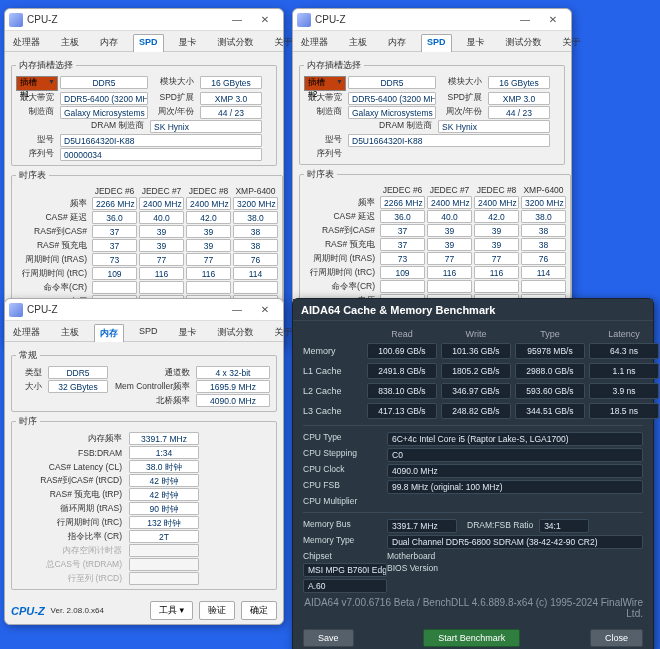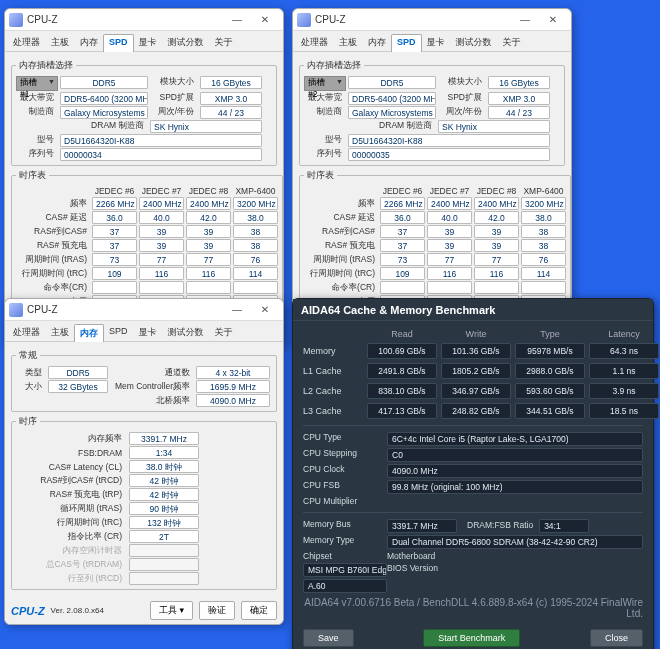--- a/index.html
+++ b/index.html
@@ -41,21 +41,21 @@
     width: 28px; height: 18px;
     display: flex; align-items: center; justify-content: center;
     font-size: 10px; color: #555;
     cursor: default;
   }
   .tabs {
     display: flex;
     background: #f0f0f0;
     border-bottom: 1px solid #ccc;
     padding: 2px 2px 0 2px;
-    gap: 0;
+    gap: 10px;
   }
   .tab {
     padding: 2px 5px 2px 5px;
     font-size: 9px;
     color: #333;
     border: 1px solid transparent;
     border-bottom: none;
     margin-right: -1px;
     white-space: nowrap;
   }
@@ -93,21 +93,21 @@
     font-size: 8.5px;
     color: #003366;
     text-align: center;
     height: 13px;
     line-height: 12px;
     white-space: nowrap;
     overflow: hidden;
   }
   .slotselect {
     border: 1px solid #888;
-    background: #a3a3a3;
+    background: #c2410c;
     font-size: 8.5px;
     height: 15px;
     padding: 0 12px 0 3px;
     position: relative;
   }
   .slotselect::after {
     content: "▼"; position:absolute; right:2px; top:1px; font-size:7px; color:#333;
   }
   .footer {
     display: flex;
@@ -360,21 +360,20 @@
         <div class="lbl">周次/年份</div>
         <div class="val">44 / 23</div>
 
         <div class="lbl" style="grid-column:1/3;text-align:right">DRAM 制造商</div>
         <div class="val" style="grid-column:3/5;text-align:left">SK Hynix</div>
 
         <div class="lbl">型号</div>
         <div class="val" style="grid-column:2/5;text-align:left">D5U1664320I-K88</div>
 
         <div class="lbl">序列号</div>
-        <div class="val" style="grid-column:2/5;text-align:left">00000035</div>
       </div>
     </fieldset>
     <fieldset>
       <legend>时序表</legend>
       <div class="tt" id="tt2">
           <div></div>
           <div class="hdr">JEDEC #6</div>
           <div class="hdr">JEDEC #7</div>
           <div class="hdr">JEDEC #8</div>
           <div class="hdr">XMP-6400</div>

